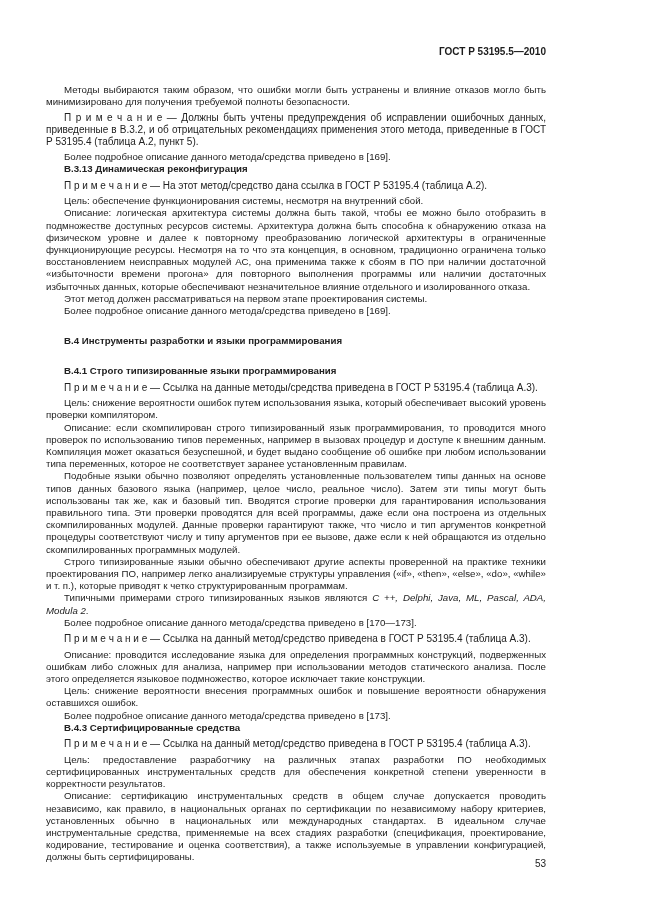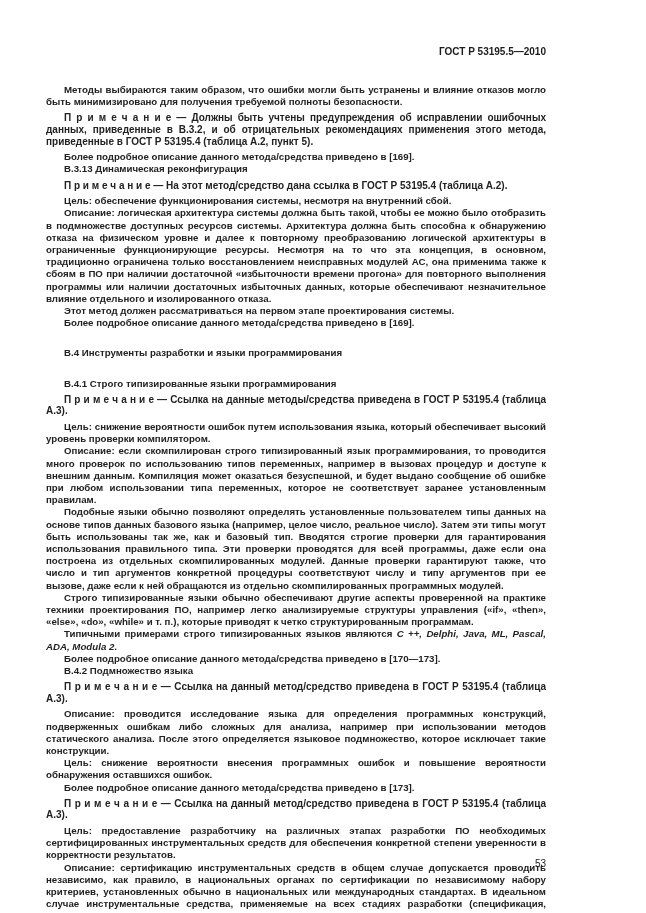--- a/index.html
+++ b/index.html
@@ -28,21 +28,20 @@
   .document-body {
     margin-top: 27px;
   }
   .para {
     margin: 0;
     font-size: 9.7px;
     line-height: 12.2px;
     text-align: justify;
     text-indent: 18px;
     color: #222222;
-    font-weight: bold;
   }
   .para.note {
     font-size: 10px;
     line-height: 11.6px;
     margin: 4px 0 4px 0;
   }
   .para.heading {
     font-weight: bold;
   }
   .para.heading-major {
@@ -78,24 +77,24 @@
       <p class="para body">Более подробное описание данного метода/средства приведено в [169].</p>
       <p class="para heading-major">В.4 Инструменты разработки и языки программирования</p>
       <p class="para heading-major">В.4.1 Строго типизированные языки программирования</p>
       <p class="para note">П р и м е ч а н и е  — Ссылка на данные методы/средства приведена в ГОСТ Р 53195.4 (таблица А.3).</p>
       <p class="para body">Цель: снижение вероятности ошибок путем использования языка, который обеспечивает высокий уровень проверки компилятором.</p>
       <p class="para body">Описание: если скомпилирован строго типизированный язык программирования, то проводится много проверок по использованию типов переменных, например в вызовах процедур и доступе к внешним данным. Компиляция может оказаться безуспешной, и будет выдано сообщение об ошибке при любом использовании типа переменных, которое не соответствует заранее установленным правилам.</p>
       <p class="para body">Подобные языки обычно позволяют определять установленные пользователем типы данных на основе типов данных базового языка (например, целое число, реальное число). Затем эти типы могут быть использованы так же, как и базовый тип. Вводятся строгие проверки для гарантирования использования правильного типа. Эти проверки проводятся для всей программы, даже если она построена из отдельных скомпилированных модулей. Данные проверки гарантируют также, что число и тип аргументов конкретной процедуры соответствуют числу и типу аргументов при ее вызове, даже если к ней обращаются из отдельно скомпилированных программных модулей.</p>
       <p class="para body">Строго типизированные языки обычно обеспечивают другие аспекты проверенной на практике техники проектирования ПО, например легко анализируемые структуры управления («if», «then», «else», «do», «while» и т. п.), которые приводят к четко структурированным программам.</p>
       <p class="para body"><span>Типичными примерами строго типизированных языков являются </span><span class="italic">C ++, Delphi, Java, ML, Pascal, ADA, Modula 2</span><span>.</span></p>
       <p class="para body">Более подробное описание данного метода/средства приведено в [170—173].</p>
-      <p class="para heading">В.4.2 Подмножество языка</p>
       <p class="para note">П р и м е ч а н и е  — Ссылка на данный метод/средство приведена в ГОСТ Р 53195.4 (таблица А.3).</p>
       <p class="para body">Описание: проводится исследование языка для определения программных конструкций, подверженных ошибкам либо сложных для анализа, например при использовании методов статического анализа. После этого определяется языковое подмножество, которое исключает такие конструкции.</p>
       <p class="para body">Цель: снижение вероятности внесения программных ошибок и повышение вероятности обнаружения оставшихся ошибок.</p>
       <p class="para body">Более подробное описание данного метода/средства приведено в [173].</p>
+      <p class="para heading">В.4.3 Сертифицированные средства</p>
       <p class="para note">П р и м е ч а н и е  — Ссылка на данный метод/средство приведена в ГОСТ Р 53195.4  (таблица А.3).</p>
       <p class="para body">Цель: предоставление разработчику на различных этапах разработки ПО необходимых сертифицированных инструментальных средств для обеспечения конкретной степени уверенности в корректности результатов.</p>
       <p class="para body">Описание: сертификацию инструментальных средств в общем случае допускается проводить независимо, как правило, в национальных органах по сертификации по независимому набору критериев, установленных обычно в национальных или международных стандартах. В идеальном случае инструментальные средства, применяемые на всех стадиях разработки (спецификация, проектирование, кодирование, тестирование и оценка соответствия), а также используемые в управлении конфигурацией, должны быть сертифицированы.</p>
     </div>
 
   <div class="page-number">53</div>
 </div>
 
 </body></html>

